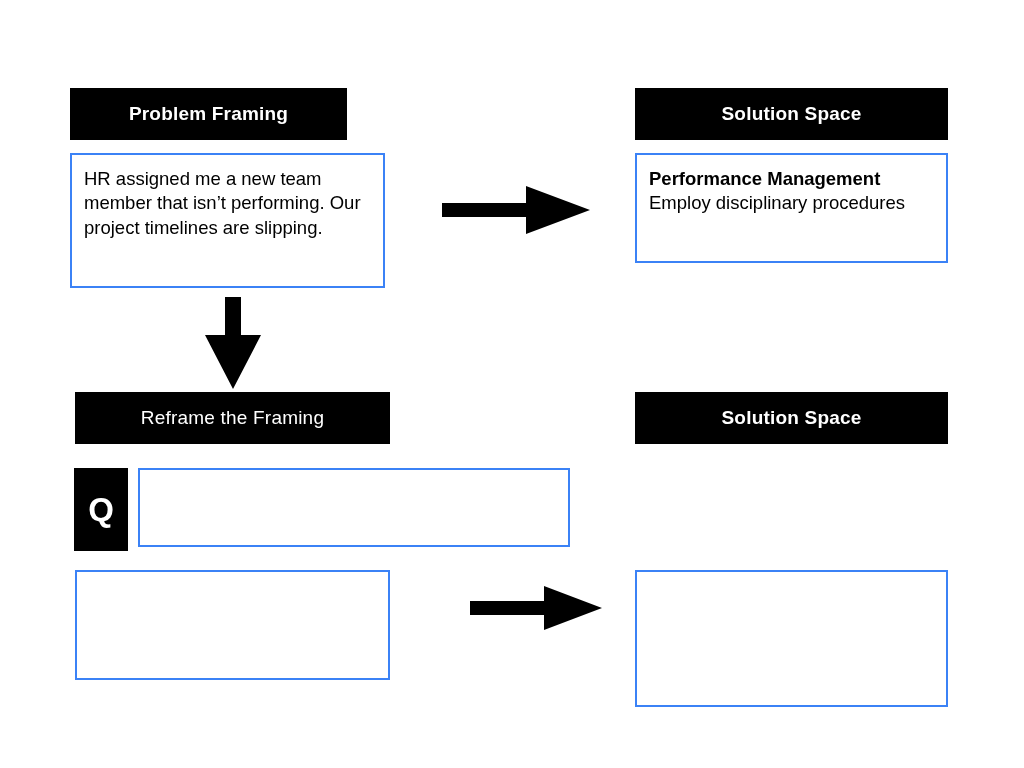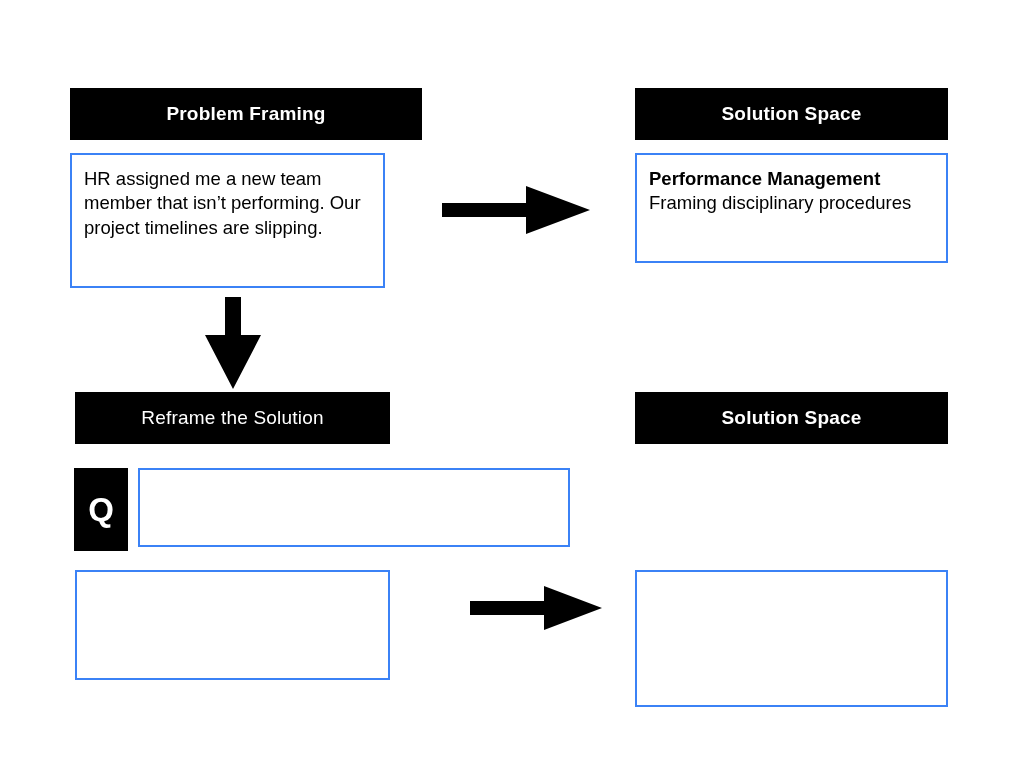--- a/index.html
+++ b/index.html
@@ -77,50 +77,50 @@
   .arrow {
     position: absolute;
   }
   .arrow svg { display: block; }
 </style>
 </head>
 <body>
 
 <div id="canvas">
 
-  <div class="header-bar bold" style="left:70px; top:88px; width:352px; height:52px;">Problem Framing</div>
+  <div class="header-bar bold" style="left:70px; top:88px; width:277px; height:52px;">Problem Framing</div>
 
   <div class="box" style="left:70px; top:153px; width:315px; height:135px;">
     <div class="box-text">
       <span class="body">HR assigned me a new team member that isn’t performing. Our project timelines are slipping.</span>
     </div>
   </div>
 
   <div class="header-bar bold" style="left:635px; top:88px; width:313px; height:52px;">Solution Space</div>
 
   <div class="box" style="left:635px; top:153px; width:313px; height:110px;padding-left:48px;">
     <div class="box-text">
       <span class="title">Performance Management</span>
-      <span class="body">Framing disciplinary procedures</span>
+      <span class="body">Employ disciplinary procedures</span>
     </div>
   </div>
 
   <div class="arrow" style="left:442px; top:186px; width:148px; height:48px;">
     <svg width="148" height="48" viewBox="0 0 148 48" aria-hidden="true">
       <path d="M0,17 L84,17 L84,0 L148,24 L84,48 L84,31 L0,31 Z" fill="#000000"></path>
     </svg>
   </div>
 
   <div class="arrow" style="left:205px; top:297px; width:56px; height:92px;">
     <svg width="56" height="92" viewBox="0 0 56 92" aria-hidden="true">
       <path d="M20,0 L36,0 L36,38 L56,38 L28,92 L0,38 L20,38 Z" fill="#000000"></path>
     </svg>
   </div>
 
-  <div class="header-bar regular" style="left:75px; top:392px; width:315px; height:52px;">Reframe the Solution</div>
+  <div class="header-bar regular" style="left:75px; top:392px; width:315px; height:52px;">Reframe the Framing</div>
 
   <div class="q-cell" style="left:74px; top:468px; width:54px; height:83px;">Q</div>
 
   <div class="box" style="left:138px; top:468px; width:432px; height:79px;">
     <div class="box-text"></div>
   </div>
 
   <div class="box" style="left:75px; top:570px; width:315px; height:110px;">
     <div class="box-text"></div>
   </div>

